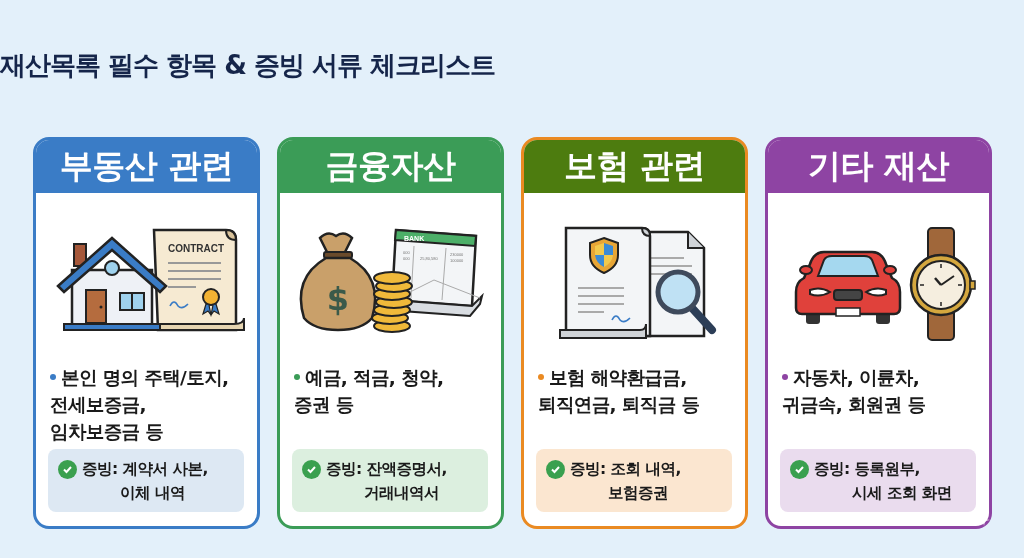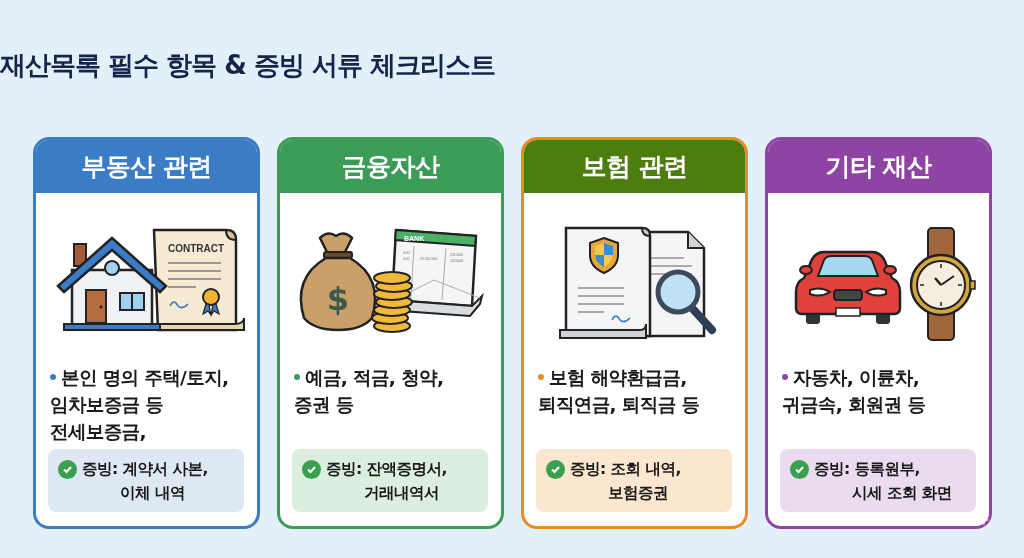--- a/index.html
+++ b/index.html
@@ -15,21 +15,21 @@
     font-size: 26px; font-weight: bold; color: #15254a;
     letter-spacing: -1px;
   }
   .card {
     position: absolute; top: 137px; width: 227px; height: 392px;
     border-radius: 16px; border: 3px solid; background: #ffffff;
     overflow: hidden;
   }
   .card-header {
     height: 53px; display: flex; align-items: center; justify-content: center;
-    color: #ffffff; font-size: 25px; font-weight: bold; letter-spacing: -0.5px;
+    color: #ffffff; font-size: 33px; font-weight: bold; letter-spacing: -0.5px;
   }
   .card-illus { position: absolute; left: 0; top: 68px; width: 221px; height: 135px; }
   .card-illus svg { width: 100%; height: 100%; }
   .card-items {
     position: absolute; left: 14px; top: 224px; width: 200px;
     font-size: 18.5px; font-weight: bold; color: #1a1a1a; line-height: 27px;
     letter-spacing: -0.6px;
   }
   .bullet {
     display: inline-block; width: 6px; height: 6px; border-radius: 50%;
@@ -80,22 +80,22 @@
       <circle cx="76" cy="60" r="7" fill="#9fd2ee" stroke="#222" stroke-width="2"></circle>
       <rect x="50" y="82" width="20" height="33" fill="#b56c3e" stroke="#222" stroke-width="2"></rect>
       <circle cx="65" cy="99" r="1.5" fill="#222"></circle>
       <rect x="84" y="85" width="24" height="17" fill="#9fd2ee" stroke="#222" stroke-width="2"></rect>
       <line x1="96" y1="85" x2="96" y2="102" stroke="#222" stroke-width="2"></line>
       <rect x="28" y="116" width="96" height="6" fill="#3a7cc6" stroke="#222" stroke-width="2"></rect>
     </svg>
   </div>
   <div class="card-items">
     <div><span class="bullet" style="background:#3a7cc6;"></span><span>본인 명의 주택/토지,</span></div>
+    <div>전세보증금,</div>
     <div>임차보증금 등</div>
-    <div>전세보증금,</div>
   </div>
   <div class="evidence" style="background:#dde8f3;">
     <div class="row1">
         <span class="check">
           <svg width="11" height="11" viewBox="0 0 11 11">
             <path d="M2 5.5 L4.5 8 L9 3" stroke="#fff" stroke-width="2" fill="none"></path>
           </svg>
         </span>
         <span>증빙: 계약서 사본,</span>
       </div>

